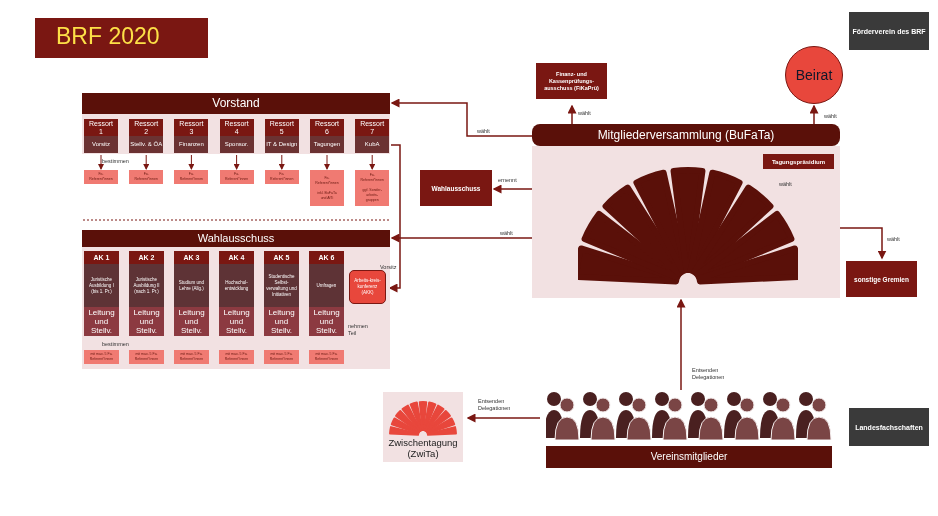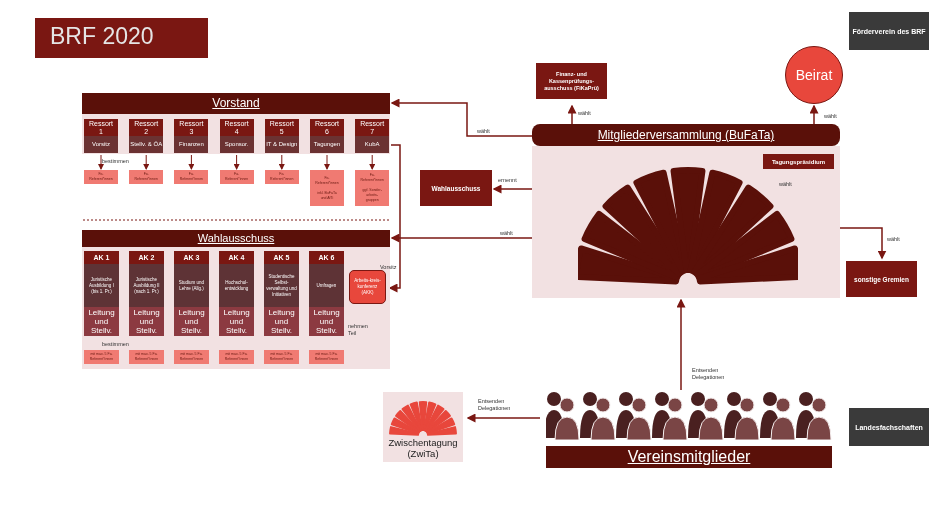--- a/index.html
+++ b/index.html
@@ -1,19 +1,19 @@
 <!DOCTYPE html>
 <html><head>
 <meta charset="utf-8">
 <style>
   html,body{margin:0;padding:0;background:#fff;}
   body{width:938px;height:516px;position:relative;overflow:hidden;font-family:"Liberation Sans",sans-serif;}
   .abs{position:absolute;box-sizing:border-box;}
-  .title-box{left:35px;top:18px;width:173px;height:40px;background:#7a1712;color:#e5e5e5;font-size:23px;padding:5px 0 0 15px;}
-  .dark-bar{background:#5a1009;color:#fff;text-align:center;text-decoration:underline;}
+  .title-box{left:35px;top:18px;width:173px;height:40px;background:#7a1712;color:#fde047;font-size:23px;padding:5px 0 0 21px;}
+  .dark-bar{background:#5a1009;color:#fff;text-align:center;}
   .panel{background:#f2e1e2;}
   .red-box{background:#7a1712;color:#fff;text-align:center;display:flex;align-items:center;justify-content:center;font-weight:bold;}
   .grey-box{background:#3a3a3a;color:#fff;display:flex;align-items:center;justify-content:center;font-size:7px;font-weight:bold;}
   .ress{width:34px;}
   .ress .top{background:#7a1712;color:#fff;font-size:7px;text-align:center;height:17px;line-height:8px;padding-top:1px;box-sizing:border-box;}
   .ress .bot{background:#6b3232;color:#fff;font-size:6px;text-align:center;height:17px;display:flex;align-items:center;justify-content:center;line-height:7px;}
   .fa{background:#f07a72;color:#6b1a12;font-size:3.5px;text-align:center;display:flex;flex-direction:column;align-items:center;justify-content:center;line-height:5px;}
   .ak{width:35px;}
   .ak .top{background:#7a1712;color:#fff;font-size:7px;font-weight:bold;text-align:center;height:13px;line-height:13px;}
   .ak .mid{background:#5e3336;color:#fff;font-size:4.5px;text-align:center;height:43px;display:flex;align-items:center;justify-content:center;line-height:6px;padding:0 2px;}
@@ -74,21 +74,21 @@
       <line x1="281" y1="337" x2="281" y2="349" marker-end="url(#ar)"></line>
       <line x1="326" y1="337" x2="326" y2="349" marker-end="url(#ar)"></line>
     </g>
 </svg>
 
 <div class="abs title-box">BRF 2020</div>
 
 <div class="abs grey-box" style="left:849px;top:12px;width:80px;height:38px;">Förderverein des BRF</div>
 <div class="abs grey-box" style="left:849px;top:408px;width:80px;height:38px;">Landesfachschaften</div>
 
-<div class="abs" style="left:785px;top:46px;width:58px;height:58px;border-radius:50%;background:#e8473c;border:1px solid #7a1712;color:#ffffff;font-size:14px;display:flex;align-items:center;justify-content:center;">Beirat</div>
+<div class="abs" style="left:785px;top:46px;width:58px;height:58px;border-radius:50%;background:#e8473c;border:1px solid #7a1712;color:#0f172a;font-size:14px;display:flex;align-items:center;justify-content:center;">Beirat</div>
 
 <div class="abs dark-bar" style="left:82px;top:93px;width:308px;height:21px;font-size:12px;line-height:21px;">Vorstand</div>
 <div class="abs panel" style="left:82px;top:114px;width:308px;height:40px;"></div>
 <div id="ressorts">
     <div class="abs ress" style="left: 84px; top: 119px;">
       <div class="top"><span>Ressort</span><br><span>1</span></div>
       <div class="bot">Vorsitz</div>
     </div>
     <div class="abs fa" style="left: 84px; top: 170px; width: 34px; height: 14px;">
       <span>Fa.</span>
@@ -271,13 +271,13 @@
     <circle cx="201" cy="15" r="7" fill="#7a4545" stroke="#f5eeee" stroke-width="1"></circle>
     <path d="M214,48 Q214,20 224,20 Q234,20 234,48 Z" fill="#4a2020"></path>
     <circle cx="224" cy="9" r="7" fill="#4a2020"></circle>
     <path d="M225,50 Q225,27 237,27 Q249,27 249,50 Z" fill="#7a4545" stroke="#f5eeee" stroke-width="1"></path>
     <circle cx="237" cy="15" r="7" fill="#7a4545" stroke="#f5eeee" stroke-width="1"></circle>
     <path d="M250,48 Q250,20 260,20 Q270,20 270,48 Z" fill="#4a2020"></path>
     <circle cx="260" cy="9" r="7" fill="#4a2020"></circle>
     <path d="M261,50 Q261,27 273,27 Q285,27 285,50 Z" fill="#7a4545" stroke="#f5eeee" stroke-width="1"></path>
     <circle cx="273" cy="15" r="7" fill="#7a4545" stroke="#f5eeee" stroke-width="1"></circle>
   </svg>
-<div class="abs dark-bar" style="left:546px;top:446px;width:286px;height:22px;font-size:16px;line-height:22px;">Vereinsmitglieder</div>
+<div class="abs dark-bar" style="left:546px;top:446px;width:286px;height:22px;font-size:10px;line-height:22px;">Vereinsmitglieder</div>
 
 </body></html>

